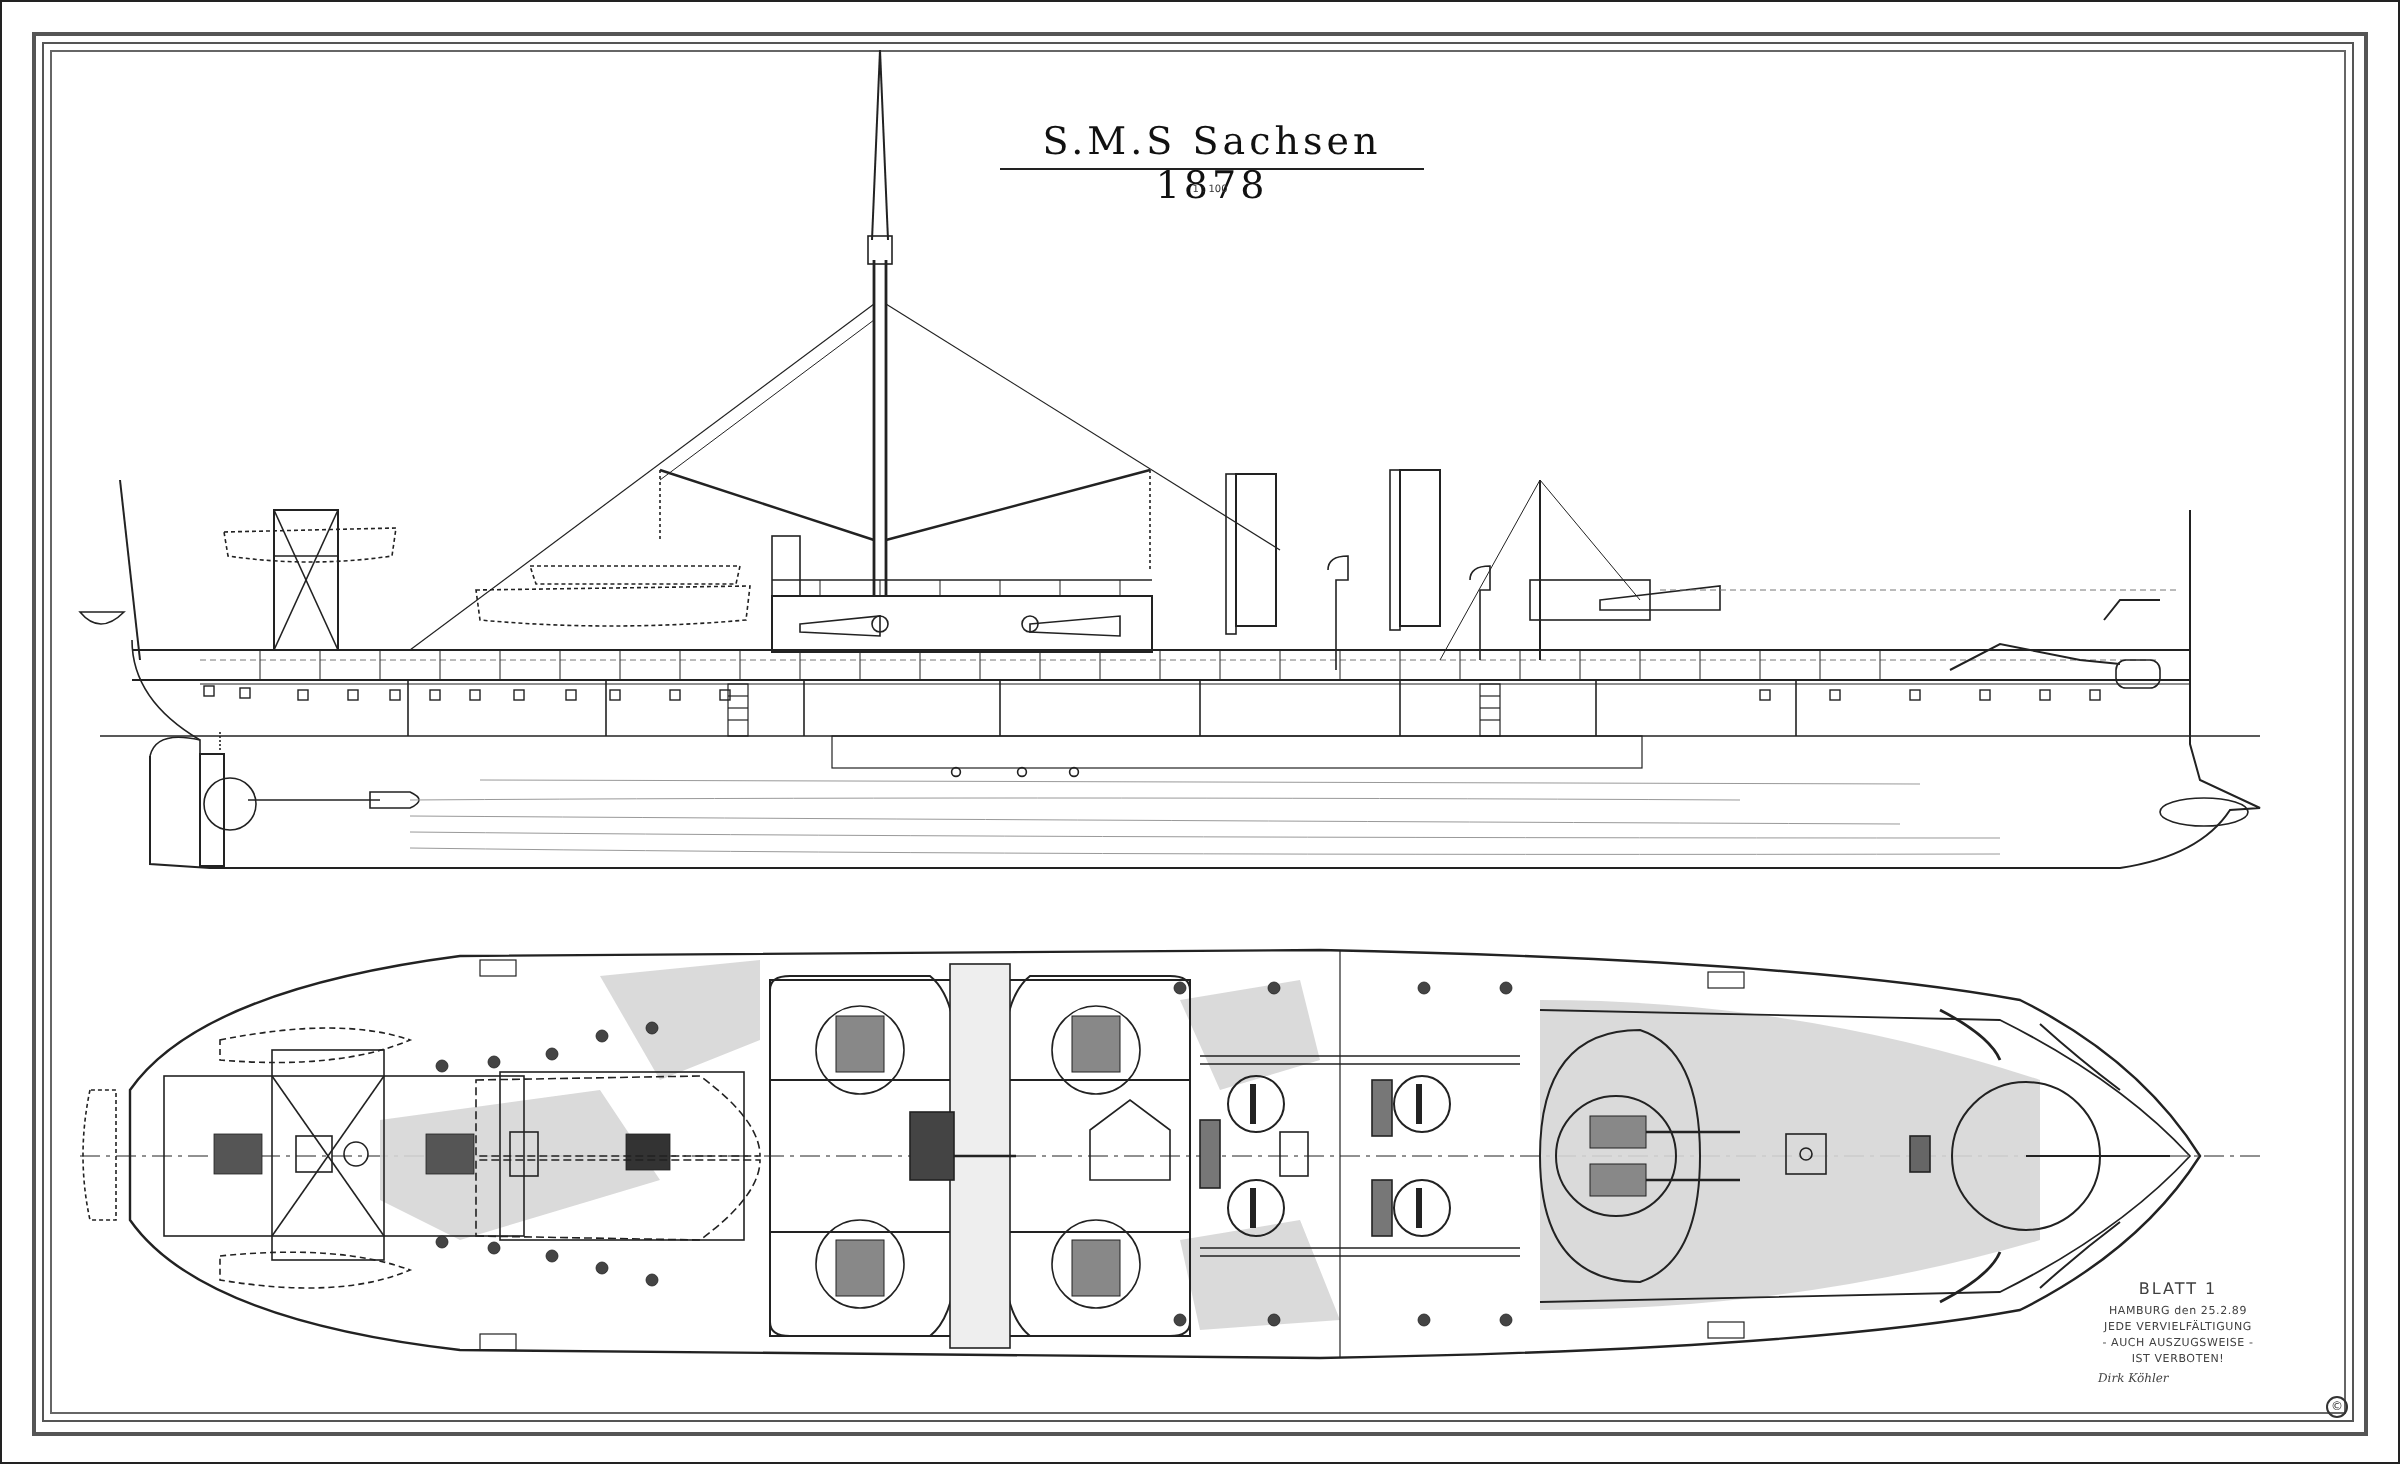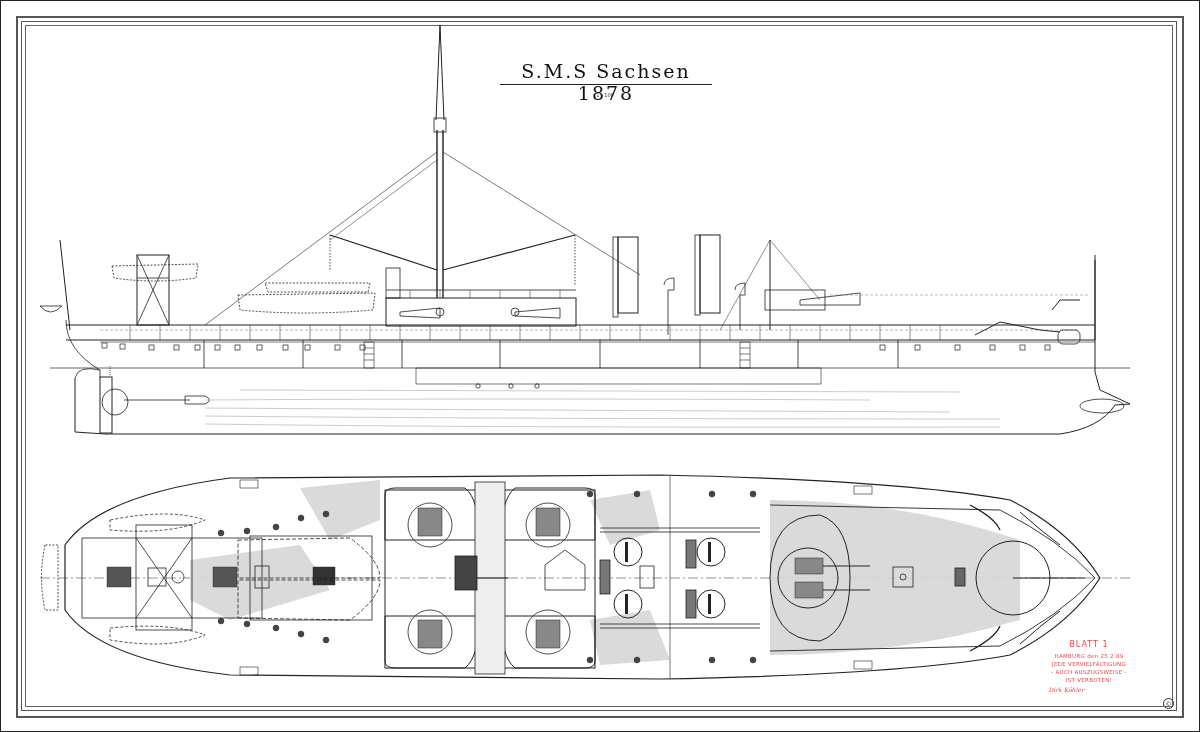--- a/index.html
+++ b/index.html
@@ -6,21 +6,21 @@
   body { width: 1200px; height: 732px; overflow: hidden; position: relative; font-family: "DejaVu Sans", sans-serif; }
   .frame-outer { position: absolute; left: 0; top: 0; width: 1198px; height: 730px; border: 1px solid #222; }
   .frame-a { position: absolute; left: 16px; top: 16px; width: 1164px; height: 698px; border: 2px solid #555; }
   .frame-b { position: absolute; left: 21px; top: 21px; width: 1154px; height: 688px; border: 1px solid #555; }
   .frame-c { position: absolute; left: 25px; top: 25px; width: 1146px; height: 680px; border: 1px solid #666; }
   .title { position: absolute; left: 500px; top: 60px; width: 212px; text-align: center;
            font-family: "DejaVu Serif", serif; font-size: 19px; letter-spacing: 2px; color: #111; }
   .title-rule { position: absolute; left: 500px; top: 84px; width: 212px; height: 0; border-top: 1.5px solid #222; }
   .scale { position: absolute; left: 585px; top: 92px; width: 40px; text-align: center; font-size: 5px; color: #333; }
   .drawing { position: absolute; left: 0; top: 0; }
-  .legend { position: absolute; left: 1039px; top: 640px; width: 100px; text-align: center; color: #ef4444; }
+  .legend { position: absolute; left: 1039px; top: 640px; width: 100px; text-align: center; color: #404040; }
   .legend .sheet { font-size: 8px; letter-spacing: 1px; margin-bottom: 3px; }
   .legend .line { font-size: 5.5px; line-height: 8px; letter-spacing: 0.3px; }
   .legend .sig { font-family: "DejaVu Serif", serif; font-style: italic; font-size: 6px; text-align: left; padding-left: 10px; margin-top: 2px; }
   .copyright { position: absolute; left: 1163px; top: 698px; width: 9px; height: 9px; border: 1px solid #333; border-radius: 50%;
                font-size: 6px; line-height: 9px; text-align: center; color: #333; }
 </style>
 </head>
 <body>
 
 <div class="frame-outer"></div>

